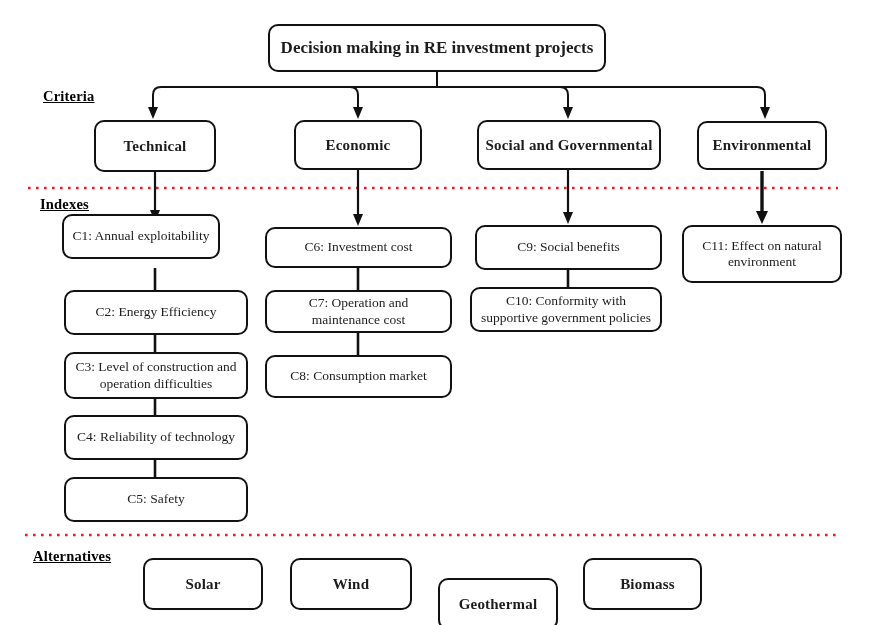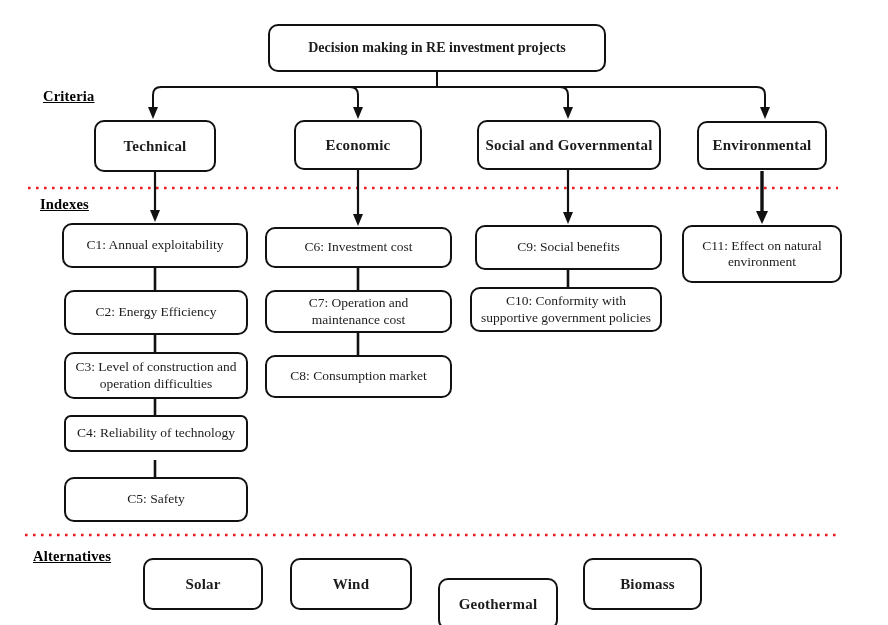--- a/index.html
+++ b/index.html
@@ -17,21 +17,21 @@
     box-sizing:border-box;
     background:#ffffff;
     border:2px solid #111111;
     border-radius:10px;
     display:flex;align-items:center;justify-content:center;
     text-align:center;
     line-height:1.22;
     padding:2px 6px;
   }
   .node.heavy{font-weight:bold;font-size:15px;letter-spacing:.2px;}
-  .node.title{font-weight:bold;font-size:14px;}
+  .node.title{font-weight:bold;font-size:17px;}
   .node.idx{font-size:13.5px;font-weight:normal;}
   .seclabel{
     position:absolute;
     font-weight:bold;
     font-size:14.5px;
     color:#000000;
     text-decoration:underline;
     letter-spacing:.2px;
   }
 </style>
@@ -86,24 +86,24 @@
   <div class="seclabel" style="left:40px;top:196px;">Indexes</div>
   <div class="seclabel" style="left:33px;top:548px;">Alternatives</div>
 
   <div class="node title" style="left:268px;top:24px;width:338px;height:48px;">Decision making in RE investment projects</div>
 
   <div class="node heavy" style="left:94px;top:120px;width:122px;height:52px;">Technical</div>
   <div class="node heavy" style="left:294px;top:120px;width:128px;height:50px;">Economic</div>
   <div class="node heavy" style="left:477px;top:120px;width:184px;height:50px;">Social and Governmental</div>
   <div class="node heavy" style="left:697px;top:121px;width:130px;height:49px;">Environmental</div>
 
-  <div class="node idx" style="left:62px;top:223px;width:186px;height:45px;">C1: Annual exploitability</div>
+  <div class="node idx" style="left:62px;top:214px;width:158px;height:45px;">C1: Annual exploitability</div>
   <div class="node idx" style="left:64px;top:290px;width:184px;height:45px;">C2: Energy Efficiency</div>
   <div class="node idx" style="left:64px;top:352px;width:184px;height:47px;">C3: Level of construction and operation difficulties</div>
-  <div class="node idx" style="left:64px;top:415px;width:184px;height:37px;border-radius:7px;">C4: Reliability of technology</div>
+  <div class="node idx" style="left:64px;top:415px;width:184px;height:45px;">C4: Reliability of technology</div>
   <div class="node idx" style="left:64px;top:477px;width:184px;height:45px;text-align:right;">C5: Safety</div>
 
   <div class="node idx" style="left:265px;top:227px;width:187px;height:41px;">C6: Investment cost</div>
   <div class="node idx" style="left:265px;top:290px;width:187px;height:43px;">C7: Operation and maintenance cost</div>
   <div class="node idx" style="left:265px;top:355px;width:187px;height:43px;">C8: Consumption market</div>
 
   <div class="node idx" style="left:475px;top:225px;width:187px;height:45px;text-align:center;">C9: Social benefits</div>
   <div class="node idx" style="left:470px;top:287px;width:192px;height:45px;">C10: Conformity with supportive government policies</div>
 
   <div class="node idx" style="left:682px;top:225px;width:160px;height:58px;">C11: Effect on natural environment</div>

